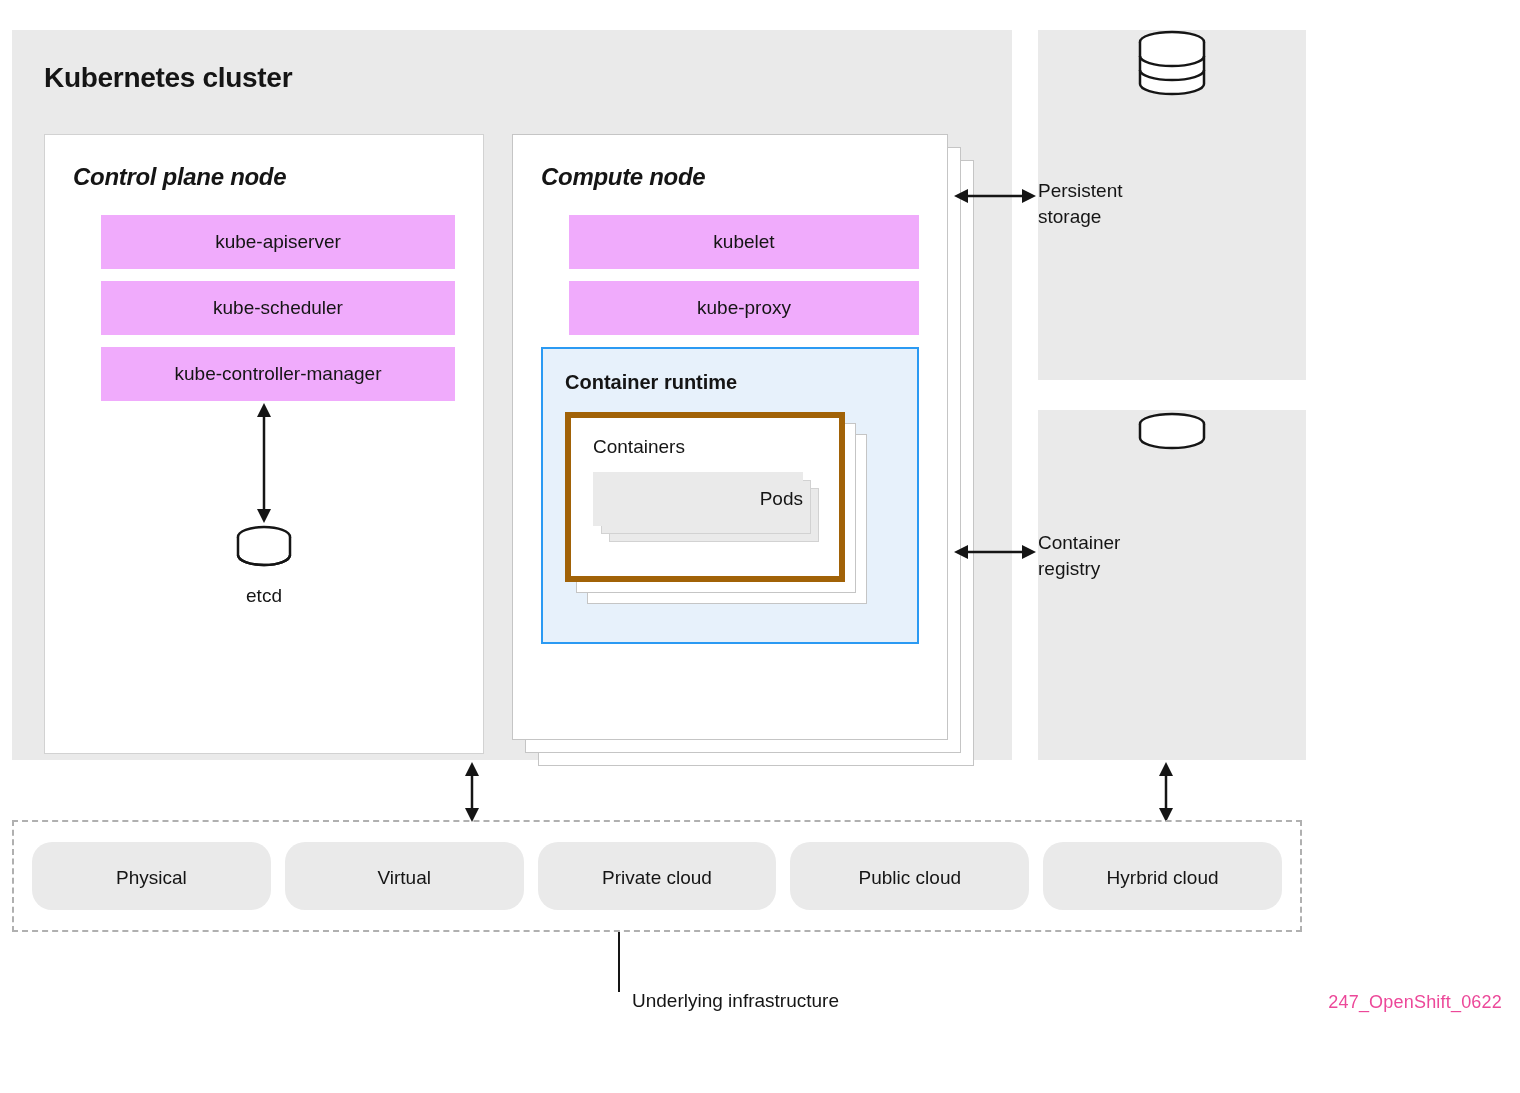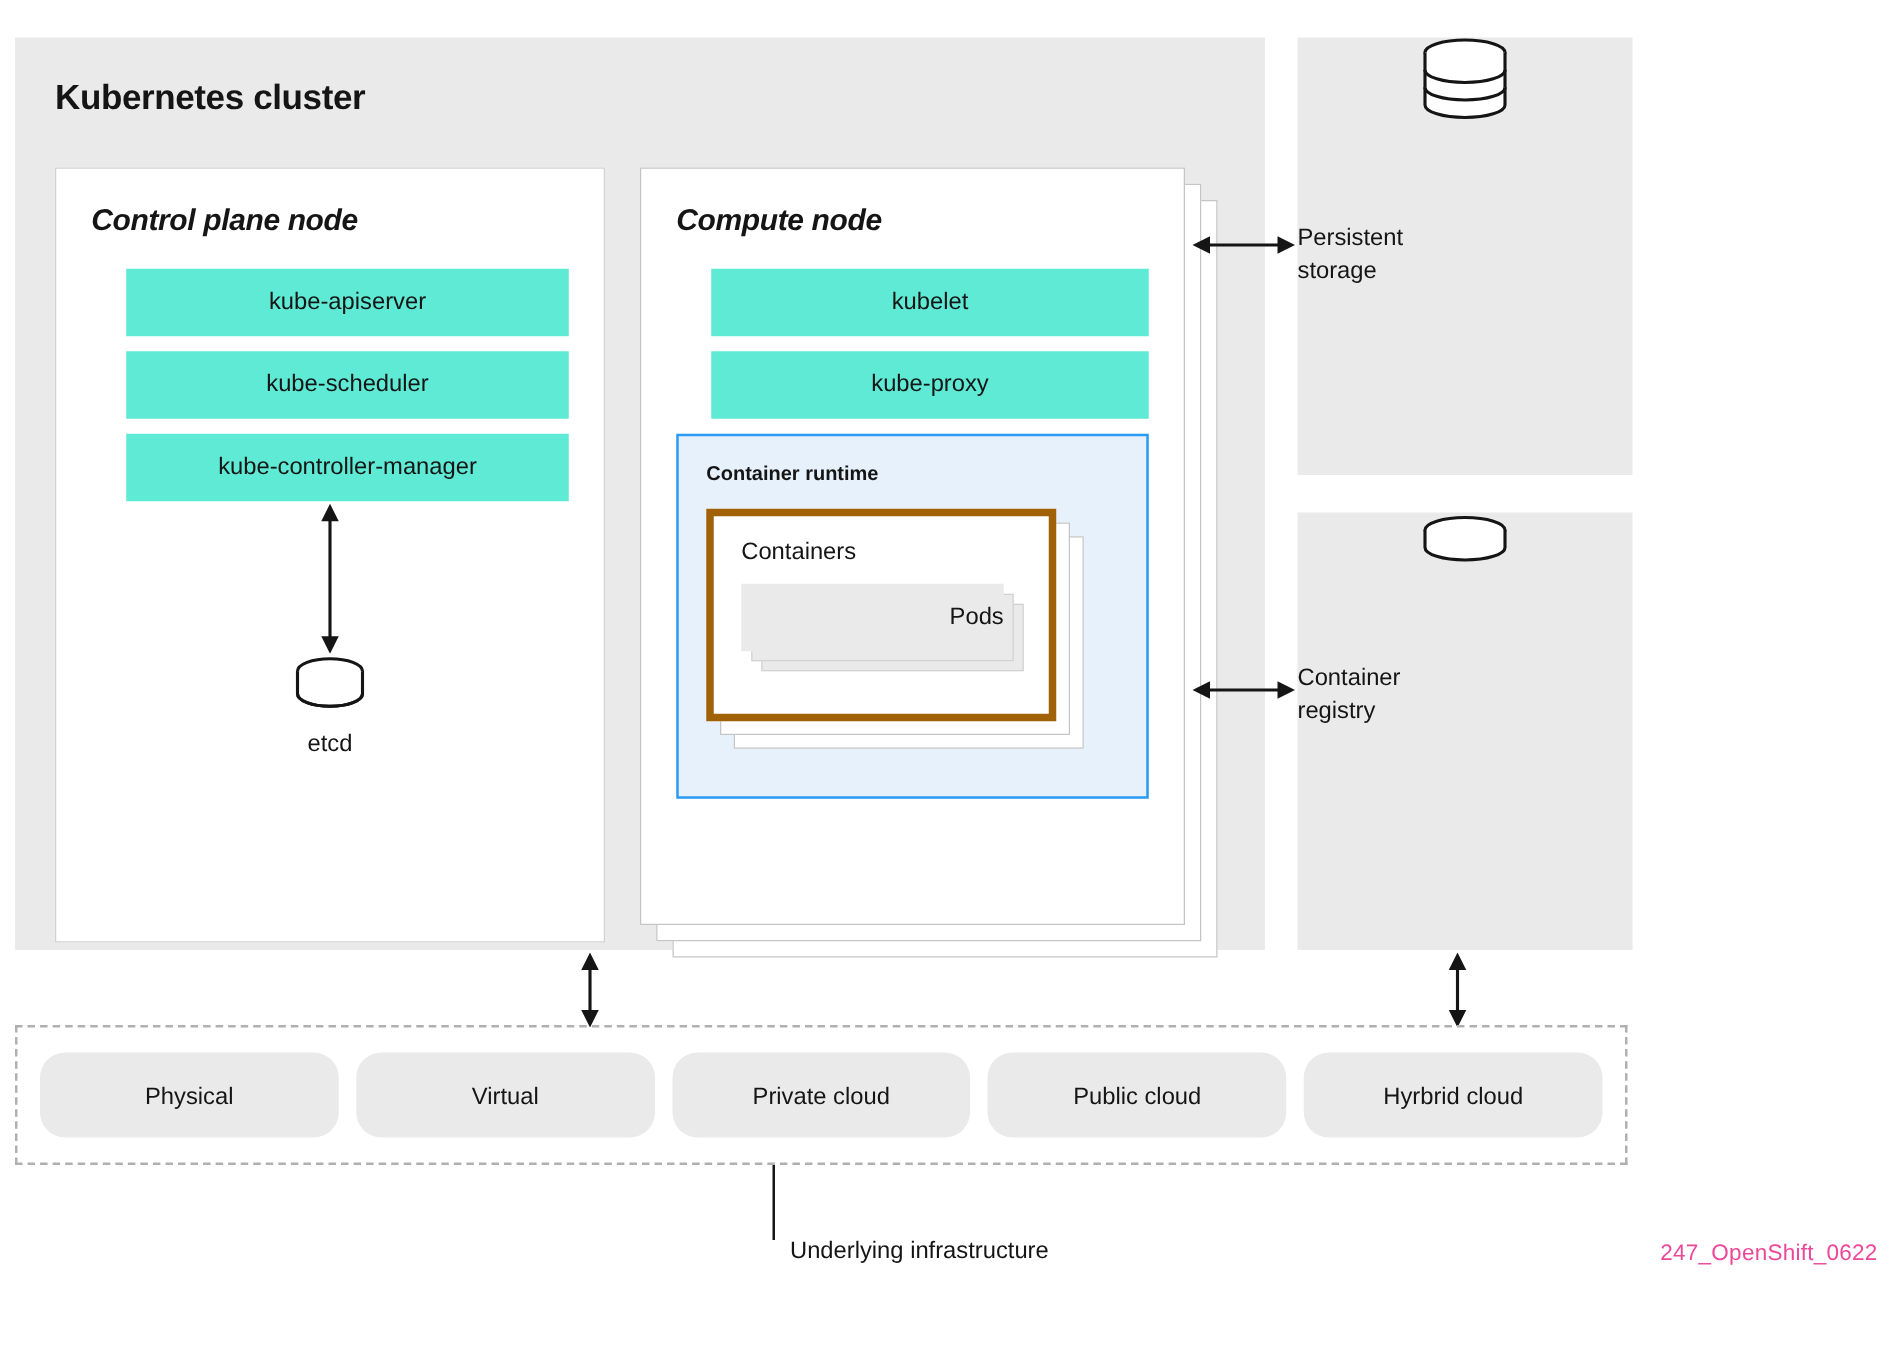--- a/index.html
+++ b/index.html
@@ -48,21 +48,21 @@
       padding: 28px;
     }
     .panel-title {
       font-size: 24px;
       font-weight: 800;
       margin-bottom: 24px;
       letter-spacing: -0.3px;
       font-style: italic;
     }
     .gray-pill {
-      background: #5eead4;
+      background: #f0abfc;
       text-align: center;
       padding: 16px 5px;
       font-size: 19px;
       margin-bottom: 12px;
       margin-left: 28px;
     }
     .etcd-block {
       position: absolute;
       left: 0; right: 0;
       top: 390px;
@@ -92,21 +92,21 @@
       padding: 28px;
     }
     
     .runtime-box {
       background: #e7f1fb;
       border: 2px solid #2b9af3;
       padding: 22px 22px 30px 22px;
       margin-top: 6px;
     }
     .runtime-title {
-      font-size: 16px;
+      font-size: 20px;
       font-weight: 800;
       margin-bottom: 18px;
     }
     .containers-wrap {
       position: relative;
       height: 200px;
     }
     .cont-back {
       position: absolute;
       background: #fff;

